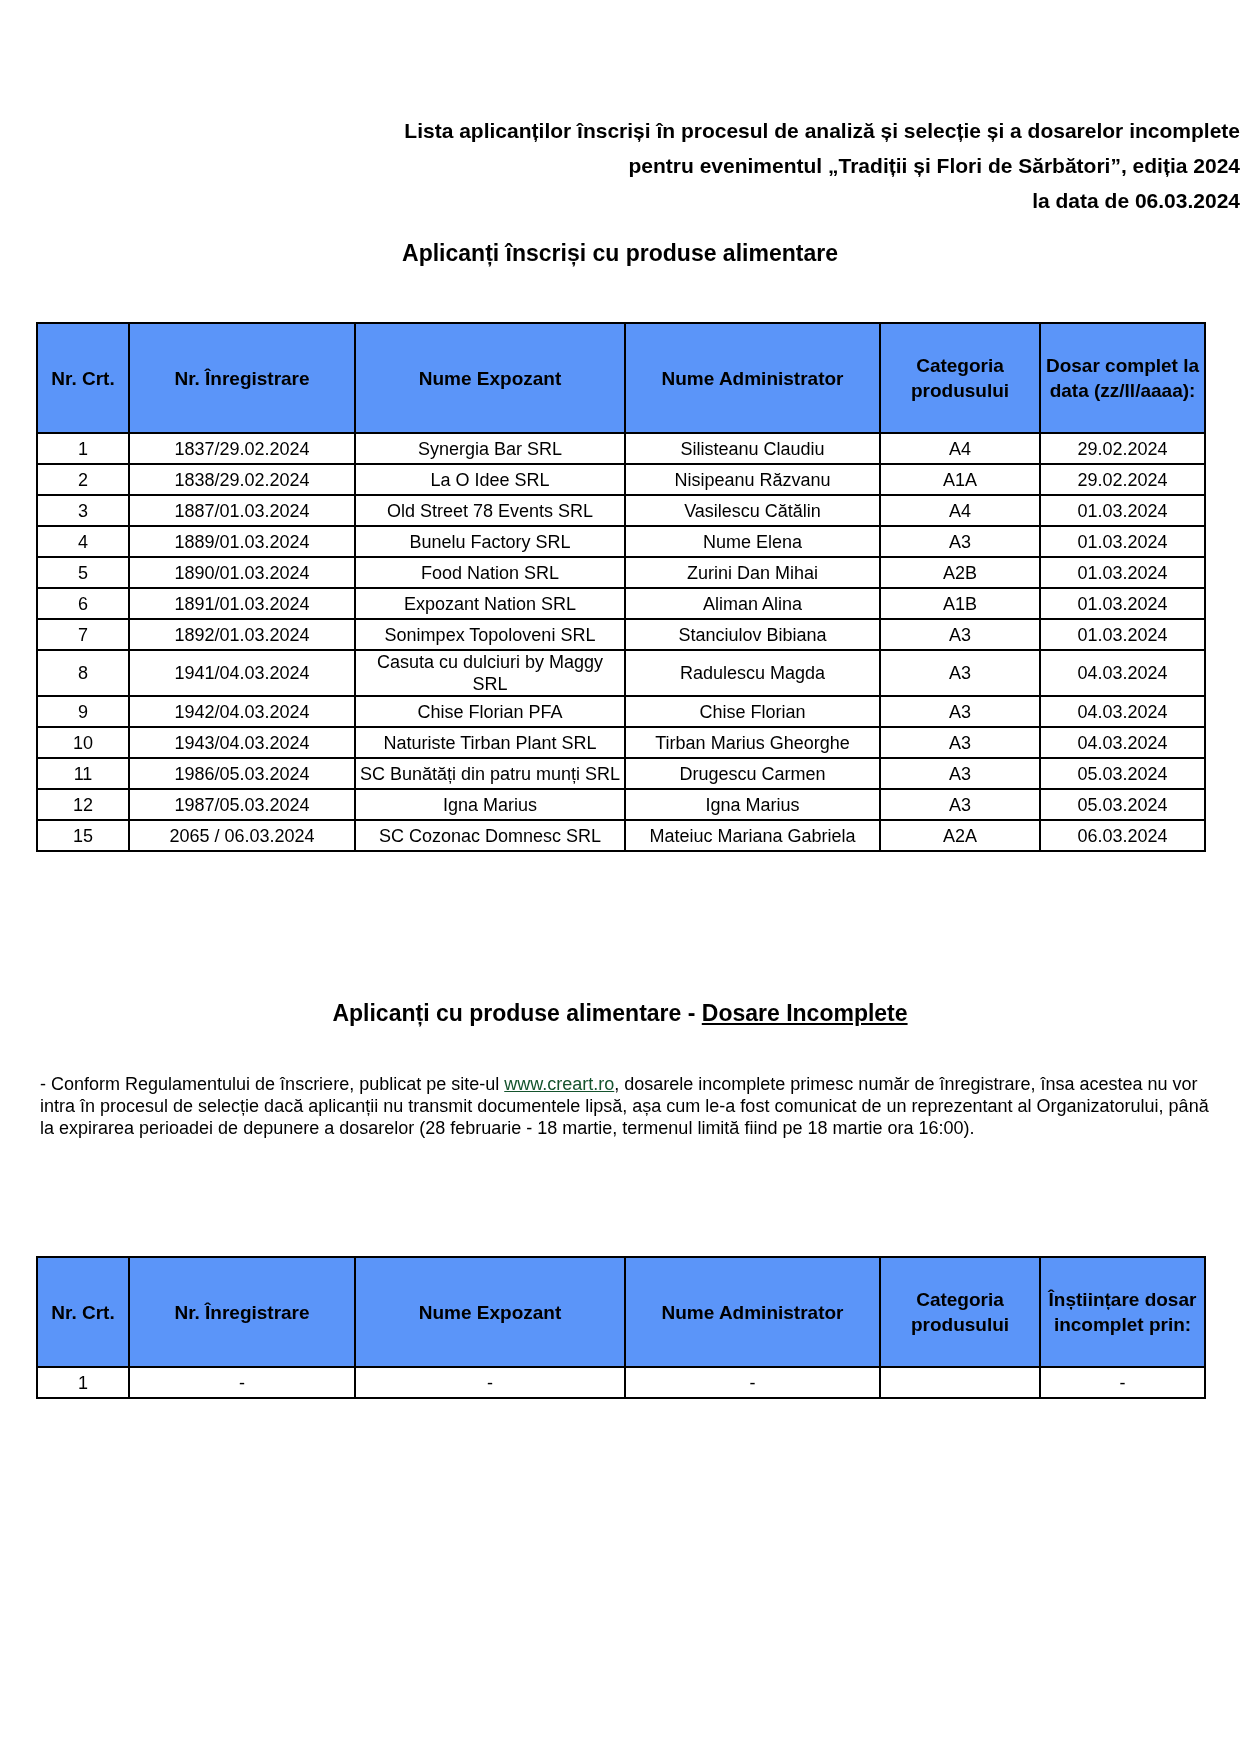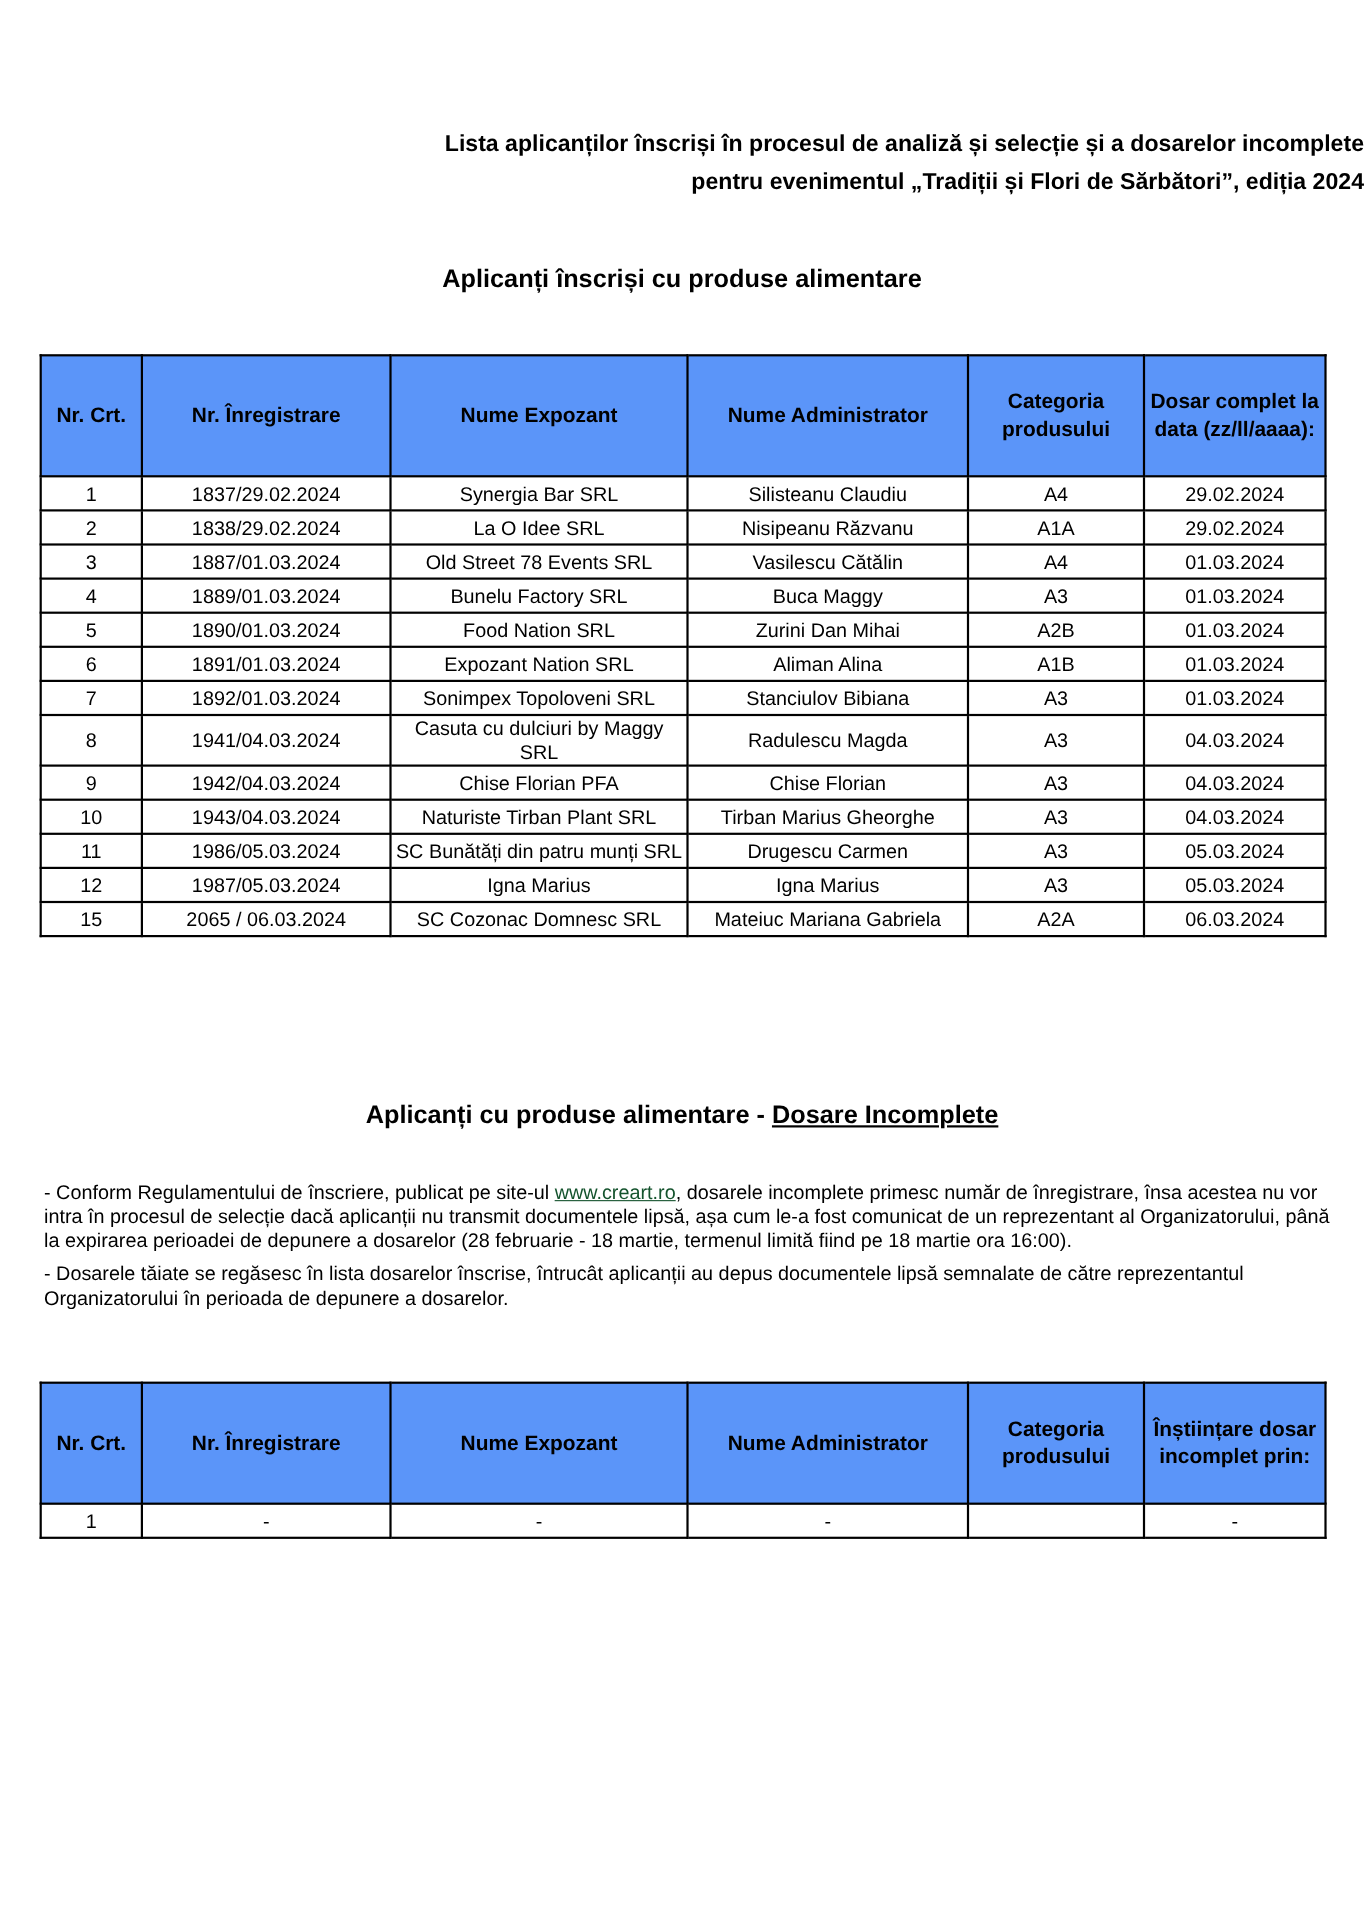--- a/index.html
+++ b/index.html
@@ -48,20 +48,21 @@
   }
   .notes p { margin: 0 0 8px 0; }
   .notes a { color: #14532d; text-decoration: underline; }
 </style>
 </head>
 <body>
 
 <div class="title">
   <div>Lista aplicanților înscriși în procesul de analiză și selecție și a dosarelor incomplete</div>
   <div>pentru evenimentul „Tradiții și Flori de Sărbători”, ediția 2024</div>
+  <div>la data de 06.03.2024</div>
 </div>
 
 <div class="section-heading h1">Aplicanți înscriși cu produse alimentare</div>
 
 <table class="t1">
   <colgroup>
       <col class="c1">
       <col class="c2">
       <col class="c3">
       <col class="c4">
@@ -100,21 +101,21 @@
         <td>1887/01.03.2024</td>
         <td>Old Street 78 Events SRL</td>
         <td>Vasilescu Cătălin</td>
         <td>A4</td>
         <td>01.03.2024</td>
       </tr>
       <tr>
         <td>4</td>
         <td>1889/01.03.2024</td>
         <td>Bunelu Factory SRL</td>
-        <td>Buca Maggy</td>
+        <td>Nume Elena</td>
         <td>A3</td>
         <td>01.03.2024</td>
       </tr>
       <tr>
         <td>5</td>
         <td>1890/01.03.2024</td>
         <td>Food Nation SRL</td>
         <td>Zurini Dan Mihai</td>
         <td>A2B</td>
         <td>01.03.2024</td>
@@ -185,21 +186,20 @@
       </tr>
     </tbody>
 </table>
 
 <div class="section-heading h2">
   <span>Aplicanți cu produse alimentare - </span><u>Dosare Incomplete</u>
 </div>
 
 <div class="notes">
   <p><span>- Conform Regulamentului de înscriere, publicat pe site-ul </span><a>www.creart.ro</a><span>, dosarele incomplete primesc număr de înregistrare, însa acestea nu vor intra în procesul de selecție dacă aplicanții nu transmit documentele lipsă, așa cum le-a fost comunicat de un reprezentant al Organizatorului, până la expirarea perioadei de depunere a dosarelor (28 februarie - 18 martie, termenul limită fiind pe 18 martie ora 16:00).</span></p>
-  <p>- Dosarele tăiate se regăsesc în lista dosarelor înscrise, întrucât aplicanții au depus documentele lipsă semnalate de către reprezentantul Organizatorului în perioada de depunere a dosarelor.</p>
 </div>
 
 <table class="t2">
   <colgroup>
       <col class="c1">
       <col class="c2">
       <col class="c3">
       <col class="c4">
       <col class="c5">
       <col class="c6">

